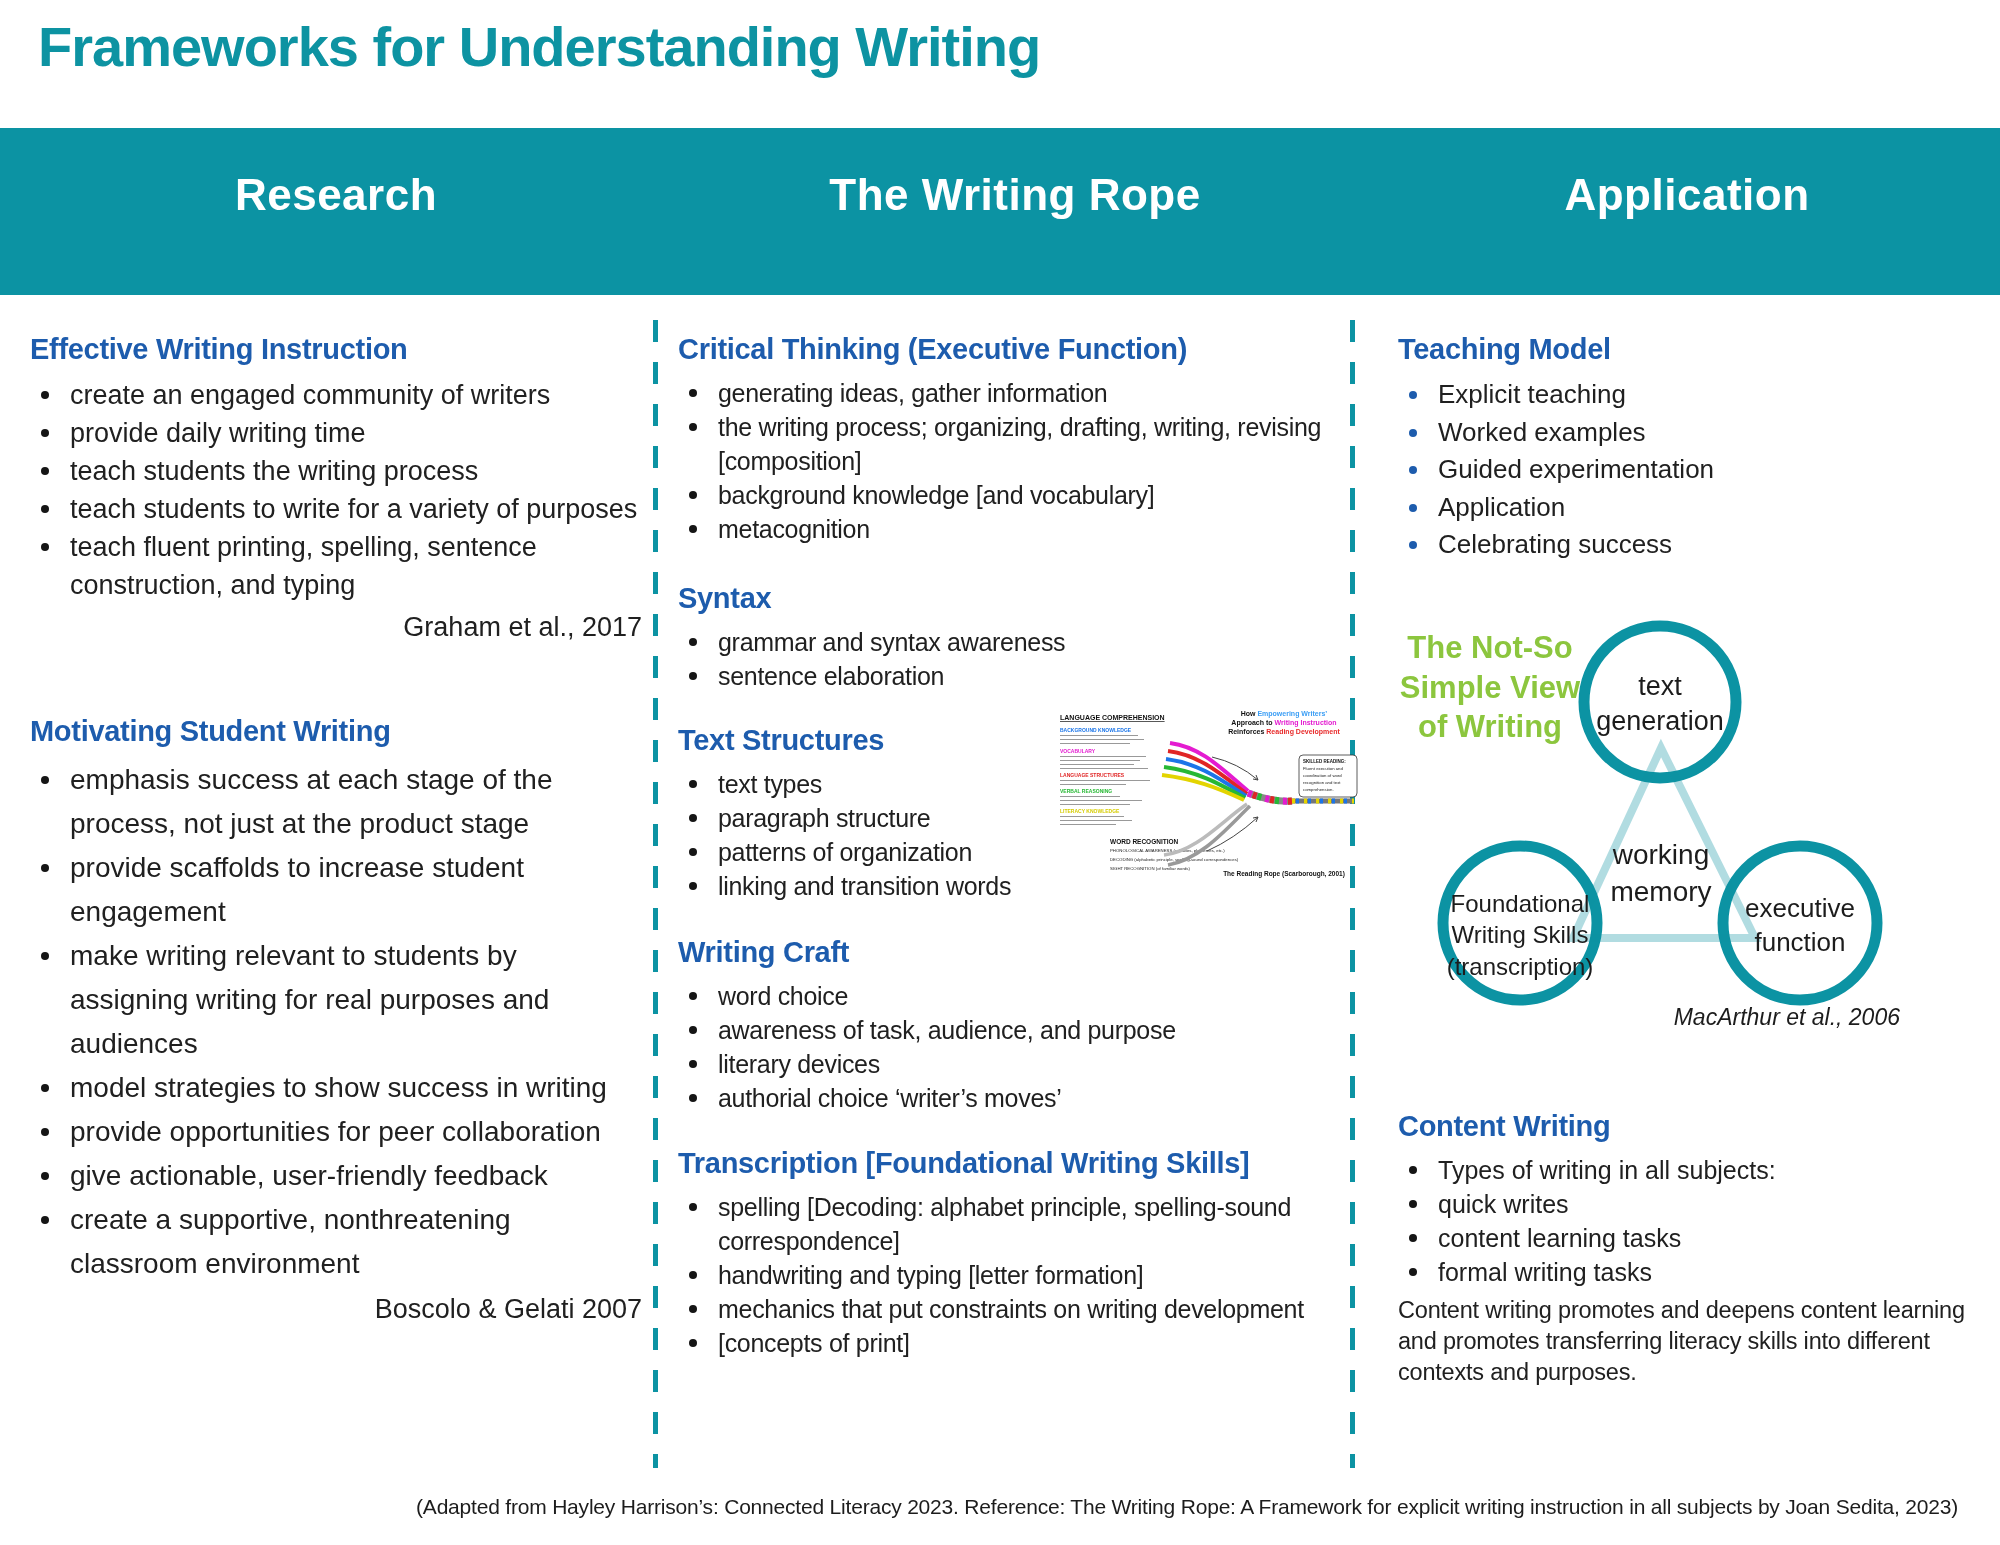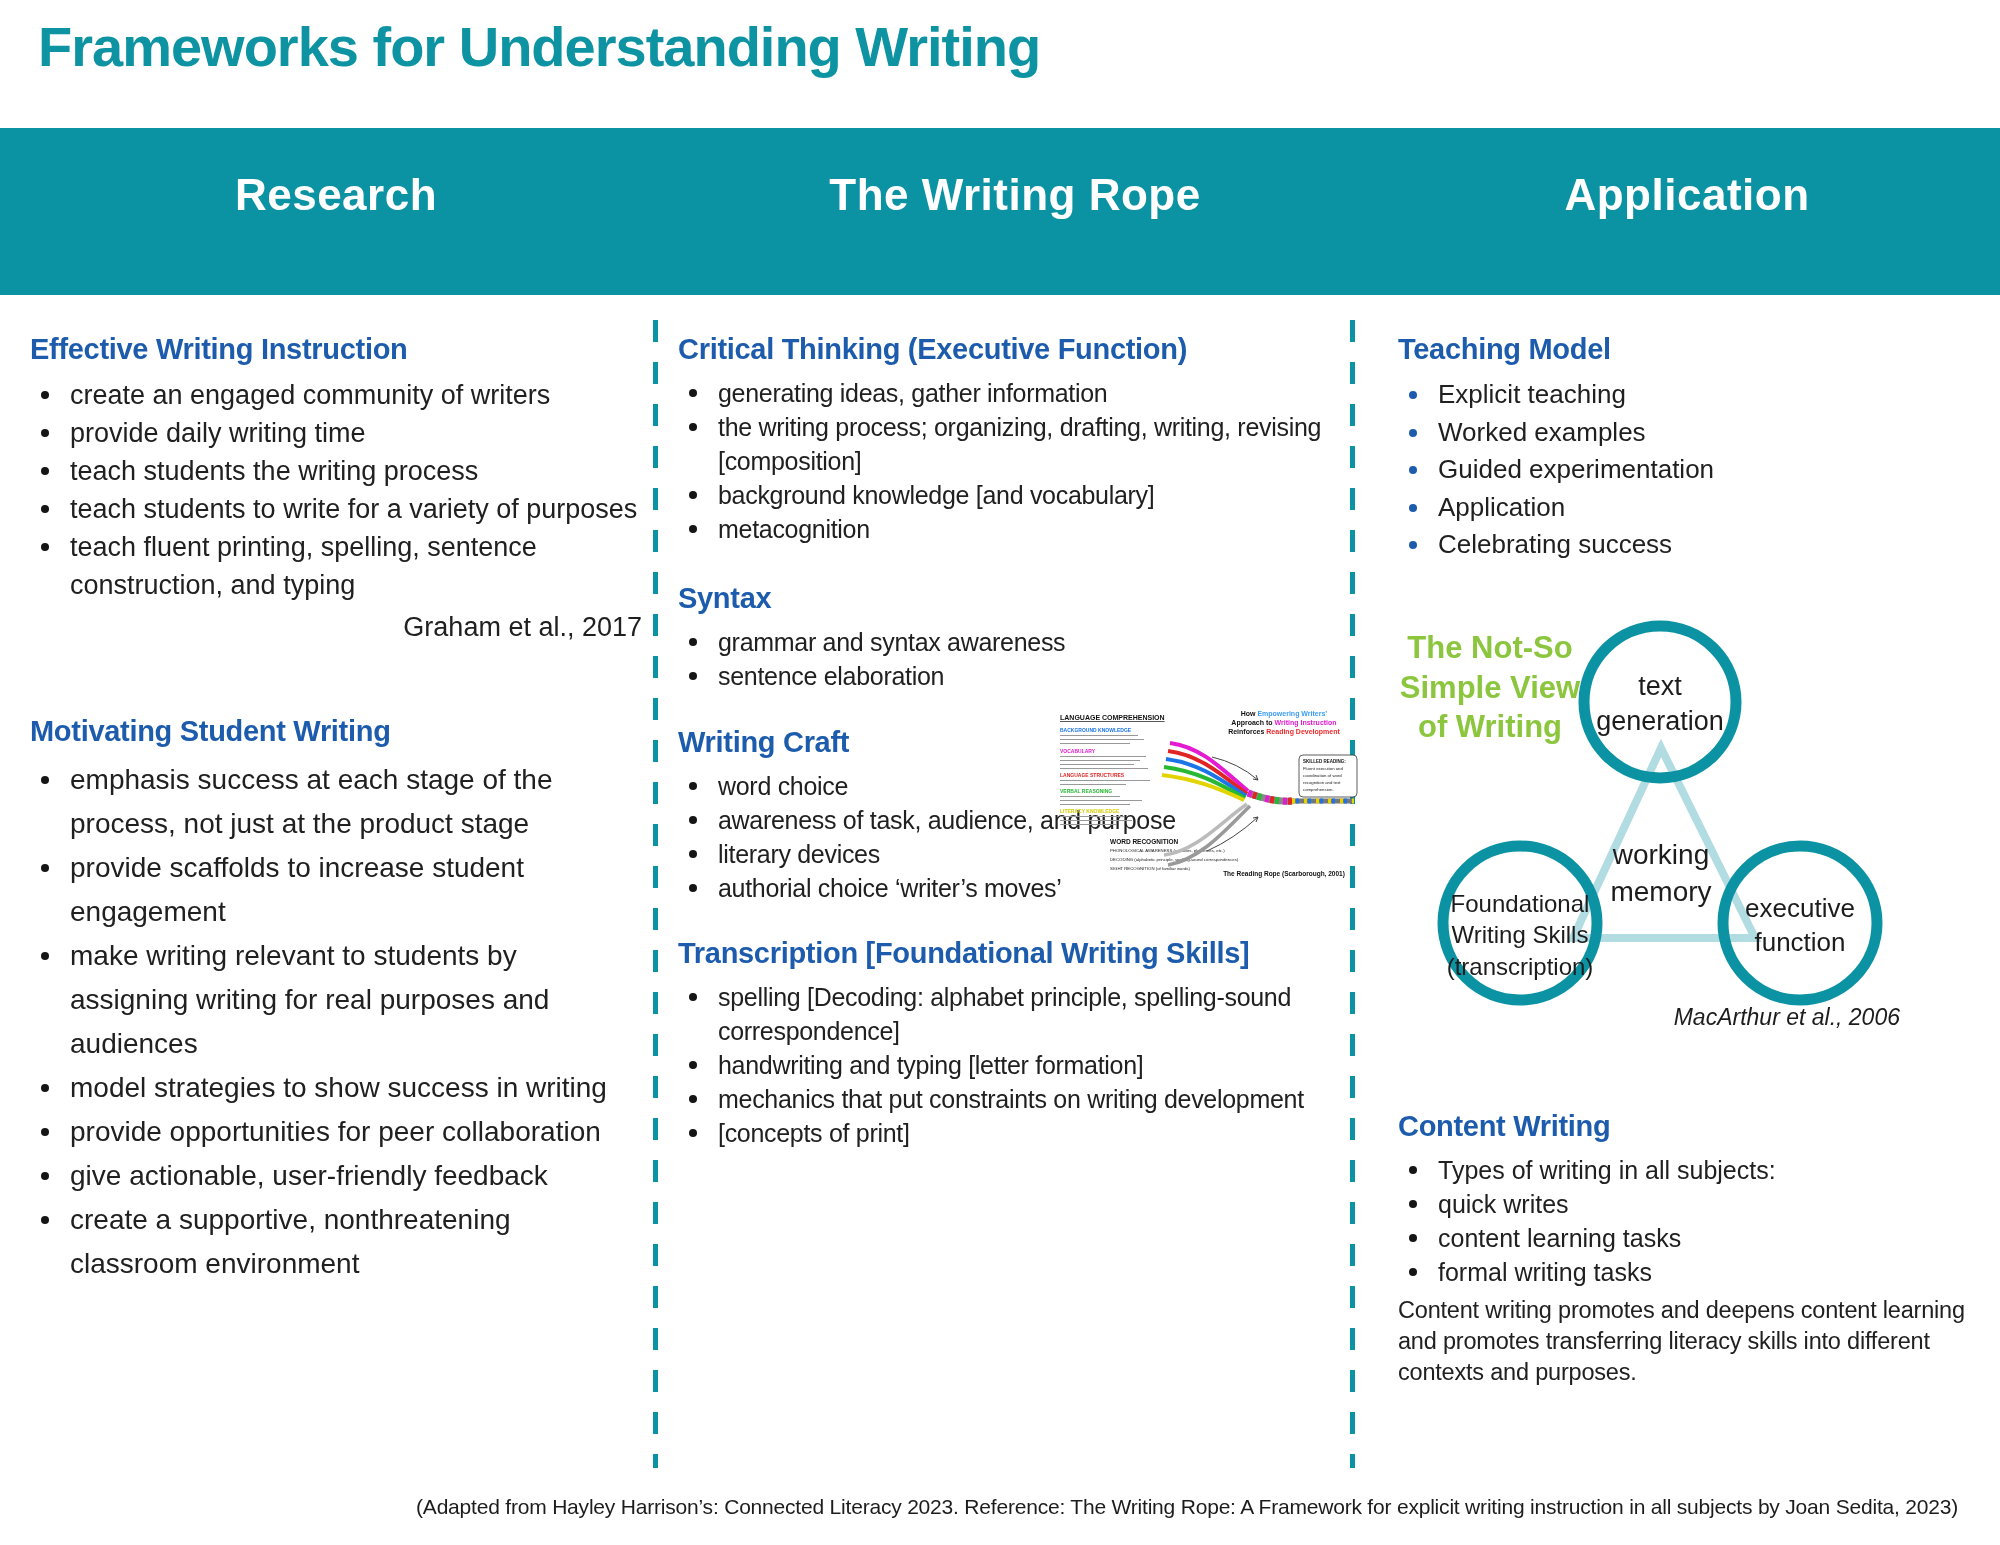--- a/index.html
+++ b/index.html
@@ -73,38 +73,48 @@
       <h2 class="blue">Motivating Student Writing</h2>
       <ul class="blist lh44">
         <li>emphasis success at each stage of the process, not just at the product stage</li>
         <li>provide scaffolds to increase student engagement</li>
         <li>make writing relevant to students by assigning writing for real purposes and audiences</li>
         <li>model strategies to show success in writing</li>
         <li>provide opportunities for peer collaboration</li>
         <li>give actionable, user-friendly feedback</li>
         <li>create a supportive, nonthreatening classroom environment</li>
       </ul>
+      <div class="cite">Boscolo &amp; Gelati 2007</div>
     </div>
   </div>
 
   <div class="col col2">
     <div class="sec">
       <h2 class="blue">Critical Thinking (Executive Function)</h2>
       <ul class="blist lh34">
         <li>generating ideas, gather information</li>
         <li>the writing process; organizing, drafting, writing, revising [composition]</li>
         <li>background knowledge [and vocabulary]</li>
         <li>metacognition</li>
       </ul>
     </div>
     <div class="sec m36">
       <h2 class="blue">Syntax</h2>
       <ul class="blist lh34">
         <li>grammar and syntax awareness</li>
         <li>sentence elaboration</li>
+      </ul>
+    </div>
+    <div class="sec m31">
+      <h2 class="blue">Text Structures</h2>
+      <ul class="blist lh34">
+        <li>text types</li>
+        <li>paragraph structure</li>
+        <li>patterns of organization</li>
+        <li>linking and transition words</li>
       </ul>
     </div>
     <div class="sec m33">
       <h2 class="blue">Writing Craft</h2>
       <ul class="blist lh34">
         <li>word choice</li>
         <li>awareness of task, audience, and purpose</li>
         <li>literary devices</li>
         <li>authorial choice ‘writer’s moves’</li>
       </ul>

